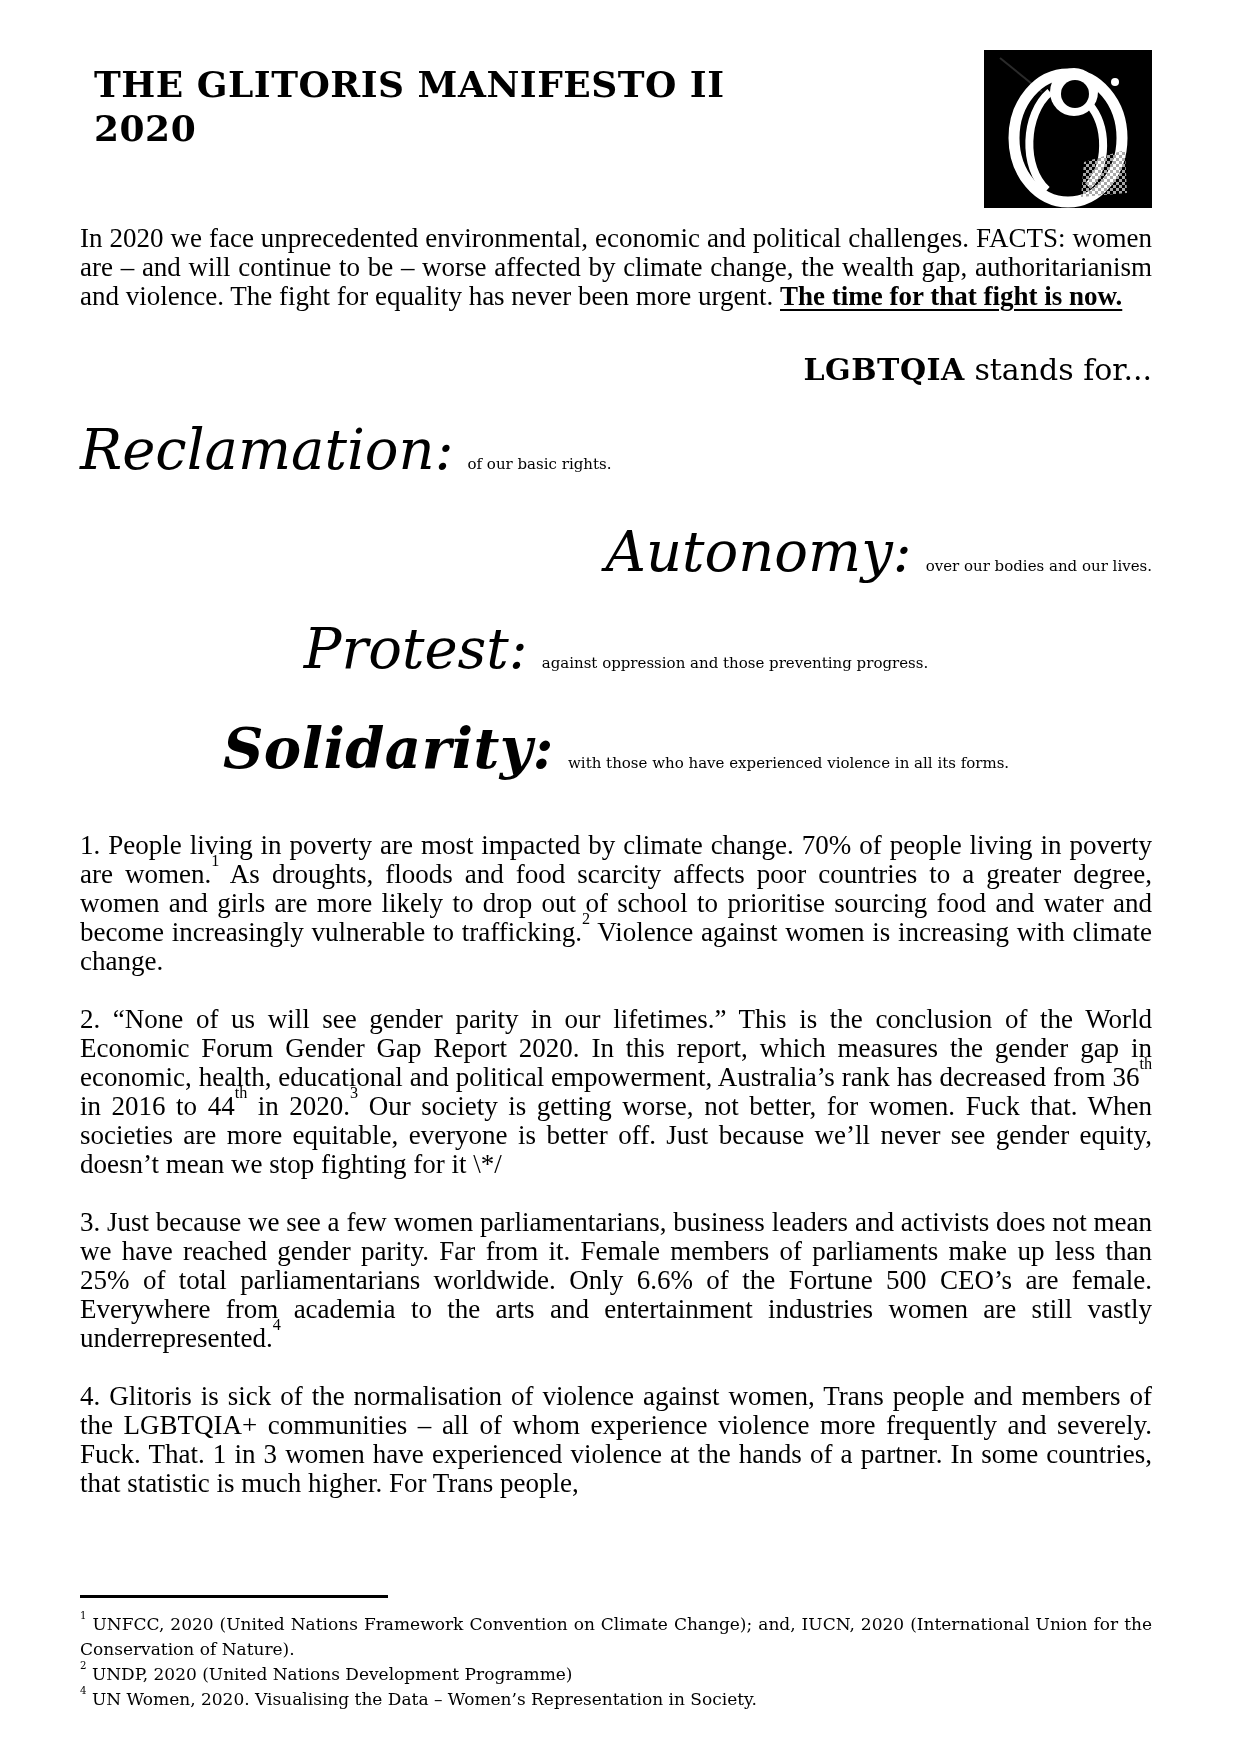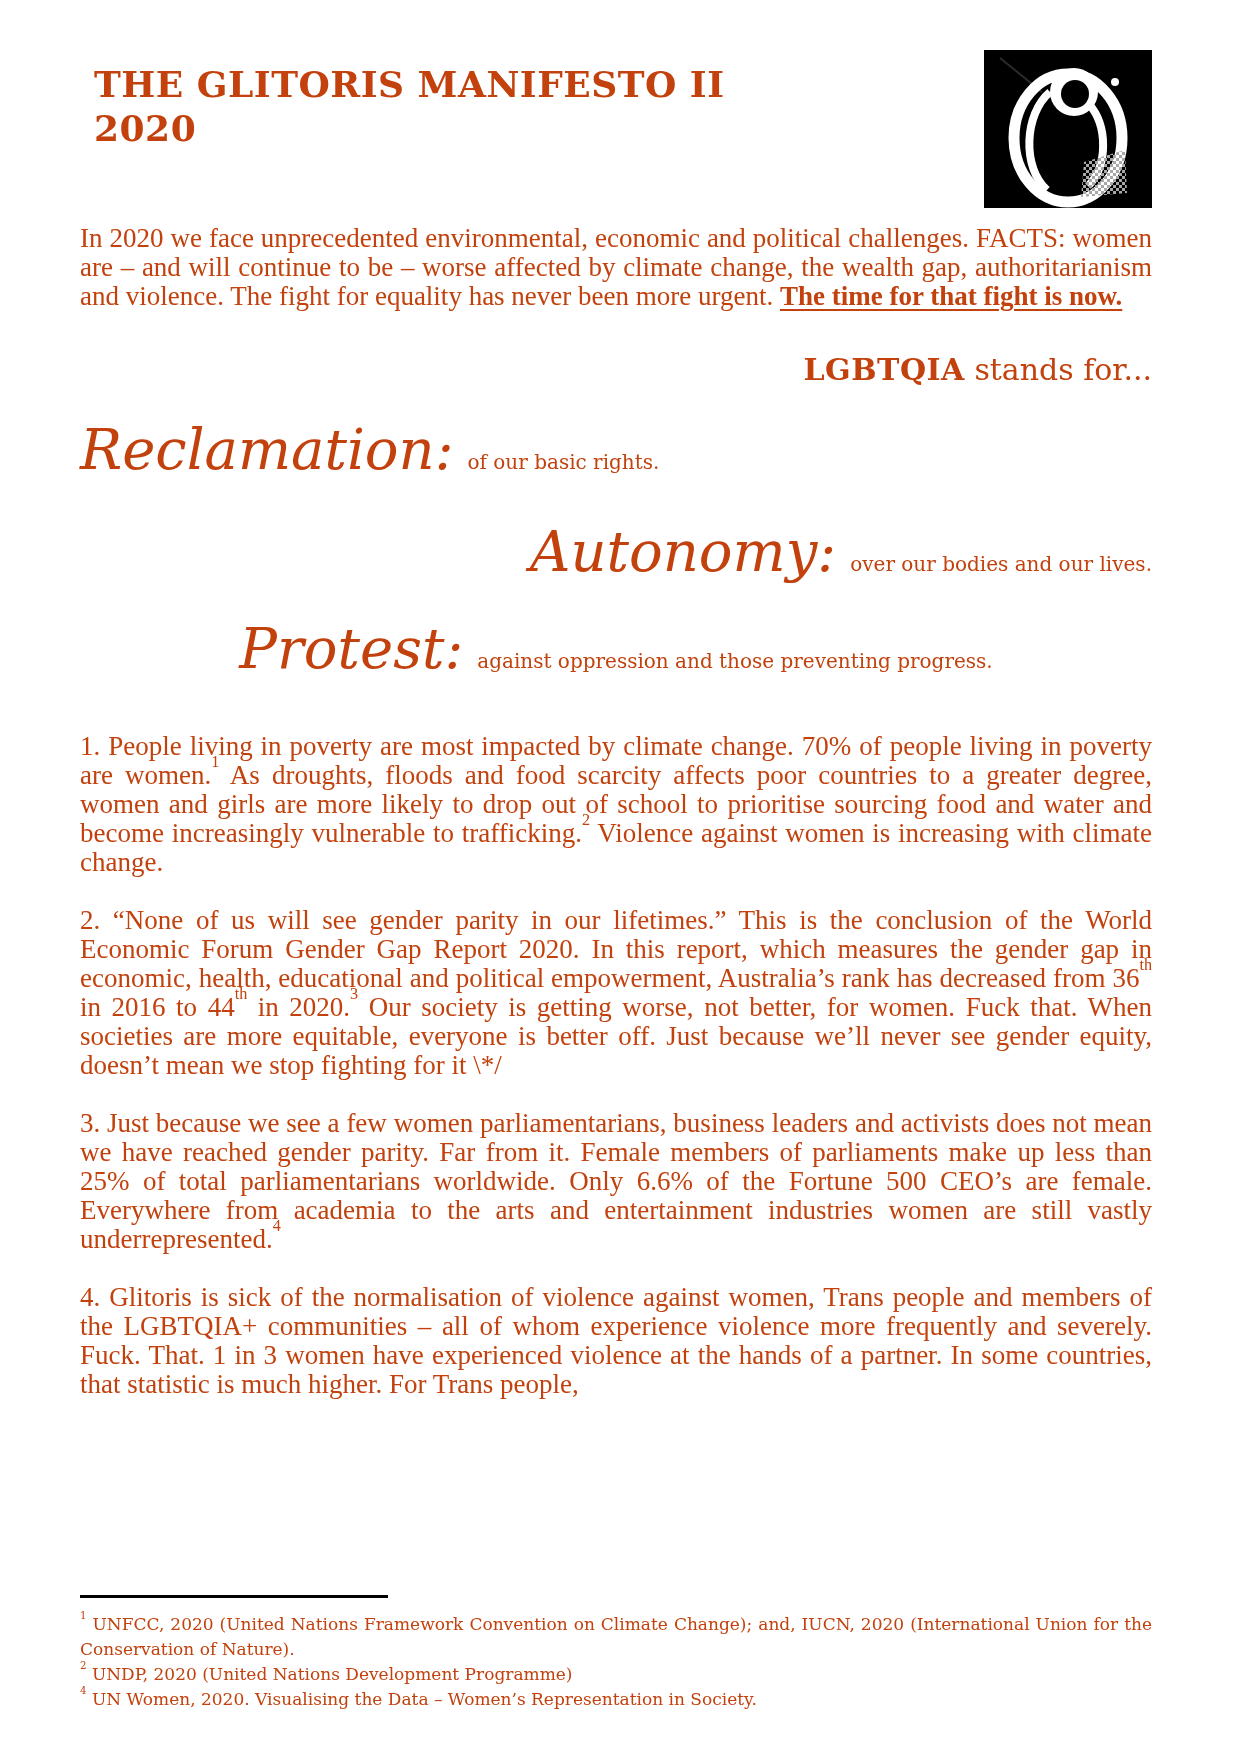--- a/index.html
+++ b/index.html
@@ -1,21 +1,21 @@
 <!DOCTYPE html>
 <html><head>
 <meta charset="utf-8">
 <style>
   html, body { margin: 0; padding: 0; background: #fff; }
   .page {
     position: relative;
     width: 1240px;
     height: 1754px;
     background: #ffffff;
-    color: #c2410c;
+    color: #000000;
     font-family: "DejaVu Serif", serif;
     overflow: hidden;
   }
   .content {
     position: absolute;
     left: 80px;
     right: 88px;
     top: 50px;
   }
   .header {
@@ -51,21 +51,21 @@
   .stands-for {
     margin-top: 40px;
     text-align: right;
     font-size: 30px;
     line-height: 38px;
   }
   .stands-for strong { letter-spacing: 0.5px; }
 
   .value { margin: 0; line-height: 1.1; white-space: nowrap; }
   .value .big { font-size: 56px; font-style: italic; }
-  .value .tag { font-size: 20px; margin-left: 14px; }
+  .value .tag { font-size: 15px; margin-left: 14px; }
   .v-reclamation { margin-top: 30px; text-align: left; }
   .v-autonomy   { margin-top: 40px; text-align: right; }
   .v-protest    { margin-top: 36px; text-align: center; }
   .v-solidarity { margin-top: 38px; text-align: center; }
   .v-solidarity .big { font-weight: bold; letter-spacing: 0.5px; }
 
   .p-first { margin-top: 52px; }
   .p-next  { margin-top: 29px; }
 
   sup.ref {
@@ -131,20 +131,21 @@
     <p class="par intro"><span>In 2020 we face unprecedented environmental, economic and political challenges. FACTS: women are – and will continue to be – worse affected by climate change, the wealth gap, authoritarianism and violence. The fight for equality has never been more urgent. </span><strong class="emph">The time for that fight is now.</strong></p>
 
     <div class="stands-for"><strong>LGBTQIA</strong><span> stands for...</span></div>
 
     <div class="value v-reclamation"><span class="big">Reclamation:</span><span class="tag">of our basic rights.</span></div>
 
     <div class="value v-autonomy"><span class="big">Autonomy:</span><span class="tag">over our bodies and our lives.</span></div>
 
     <div class="value v-protest"><span class="big">Protest:</span><span class="tag">against oppression and those preventing progress.</span></div>
 
+    <div class="value v-solidarity"><span class="big">Solidarity:</span><span class="tag">with those who have experienced violence in all its forms.</span></div>
 
     <p class="par p-first"><span>1. People living in poverty are most impacted by climate change. 70% of people living in poverty are women.</span><sup class="ref">1</sup><span> As droughts, floods and food scarcity affects poor countries to a greater degree, women and girls are more likely to drop out of school to prioritise sourcing food and water and become increasingly vulnerable to trafficking.</span><sup class="ref">2</sup><span> Violence against women is increasing with climate change.</span></p>
 
     <p class="par p-next"><span>2. “None of us will see gender parity in our lifetimes.” This is the conclusion of the World Economic Forum Gender Gap Report 2020. In this report, which measures the gender gap in economic, health, educational and political empowerment, Australia’s rank has decreased from 36</span><sup class="ref">th</sup><span> in 2016 to 44</span><sup class="ref">th</sup><span> in 2020.</span><sup class="ref">3</sup><span> Our society is getting worse, not better, for women. Fuck that. When societies are more equitable, everyone is better off. Just because we’ll never see gender equity, doesn’t mean we stop fighting for it \*/</span></p>
 
     <p class="par p-next"><span>3. Just because we see a few women parliamentarians, business leaders and activists does not mean we have reached gender parity. Far from it.  Female members of parliaments make up less than 25% of total parliamentarians worldwide. Only 6.6% of the Fortune 500 CEO’s are female. Everywhere from academia to the arts and entertainment industries women are still vastly underrepresented.</span><sup class="ref">4</sup></p>
 
     <p class="par p-next"><span>4. Glitoris is sick of the normalisation of violence against women, Trans people and members of the LGBTQIA+ communities – all of whom experience violence more frequently and severely. Fuck. That. 1 in 3 women have experienced violence at the hands of a partner. In some countries, that statistic is much higher. For Trans people,</span></p>
 
   </div>

